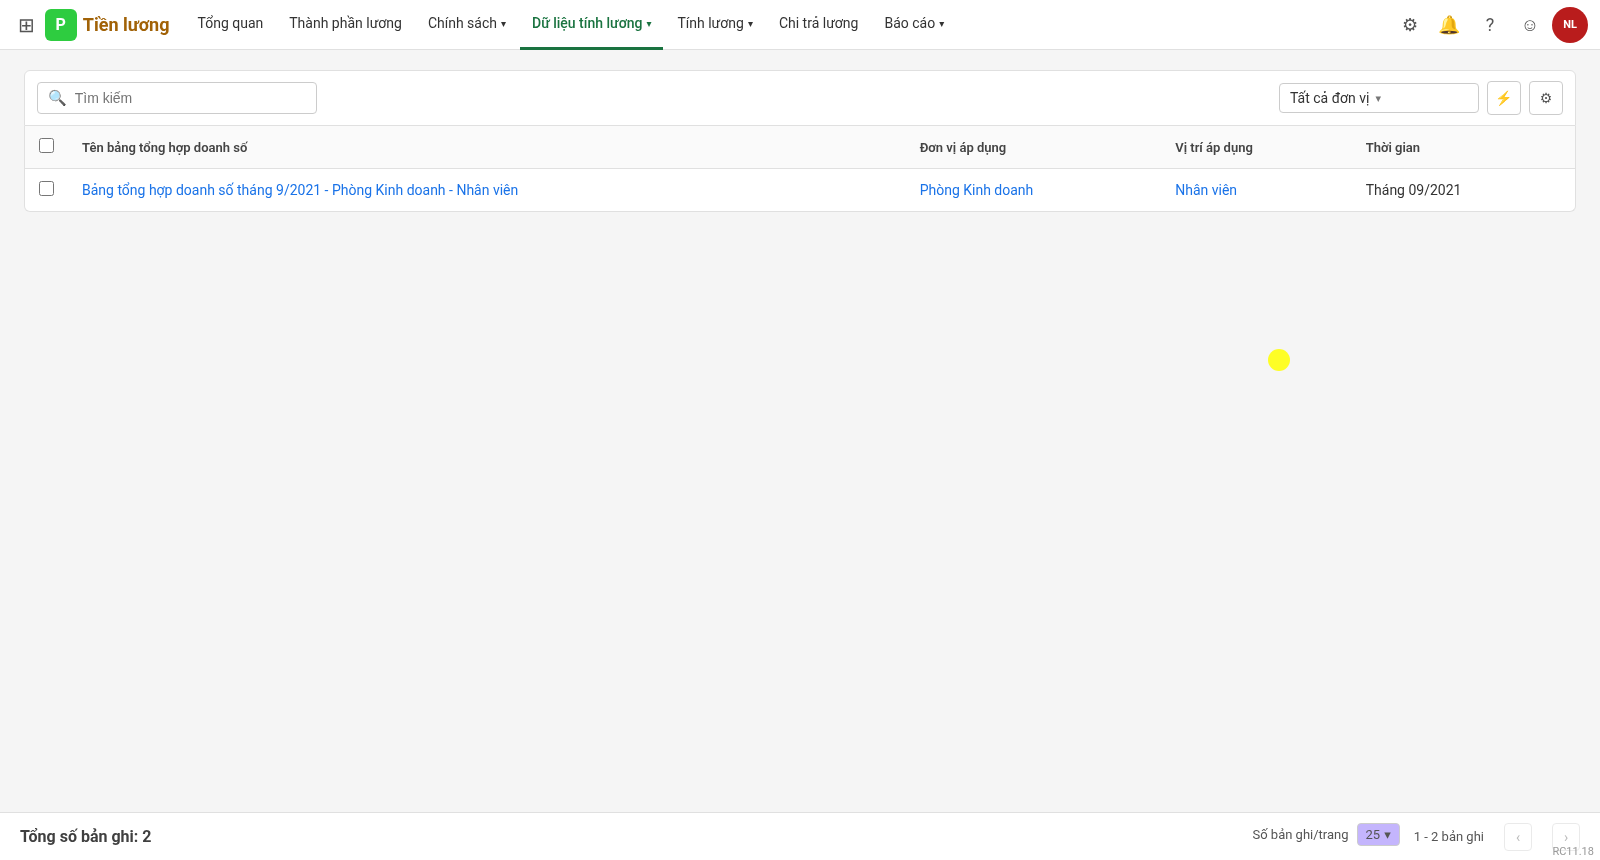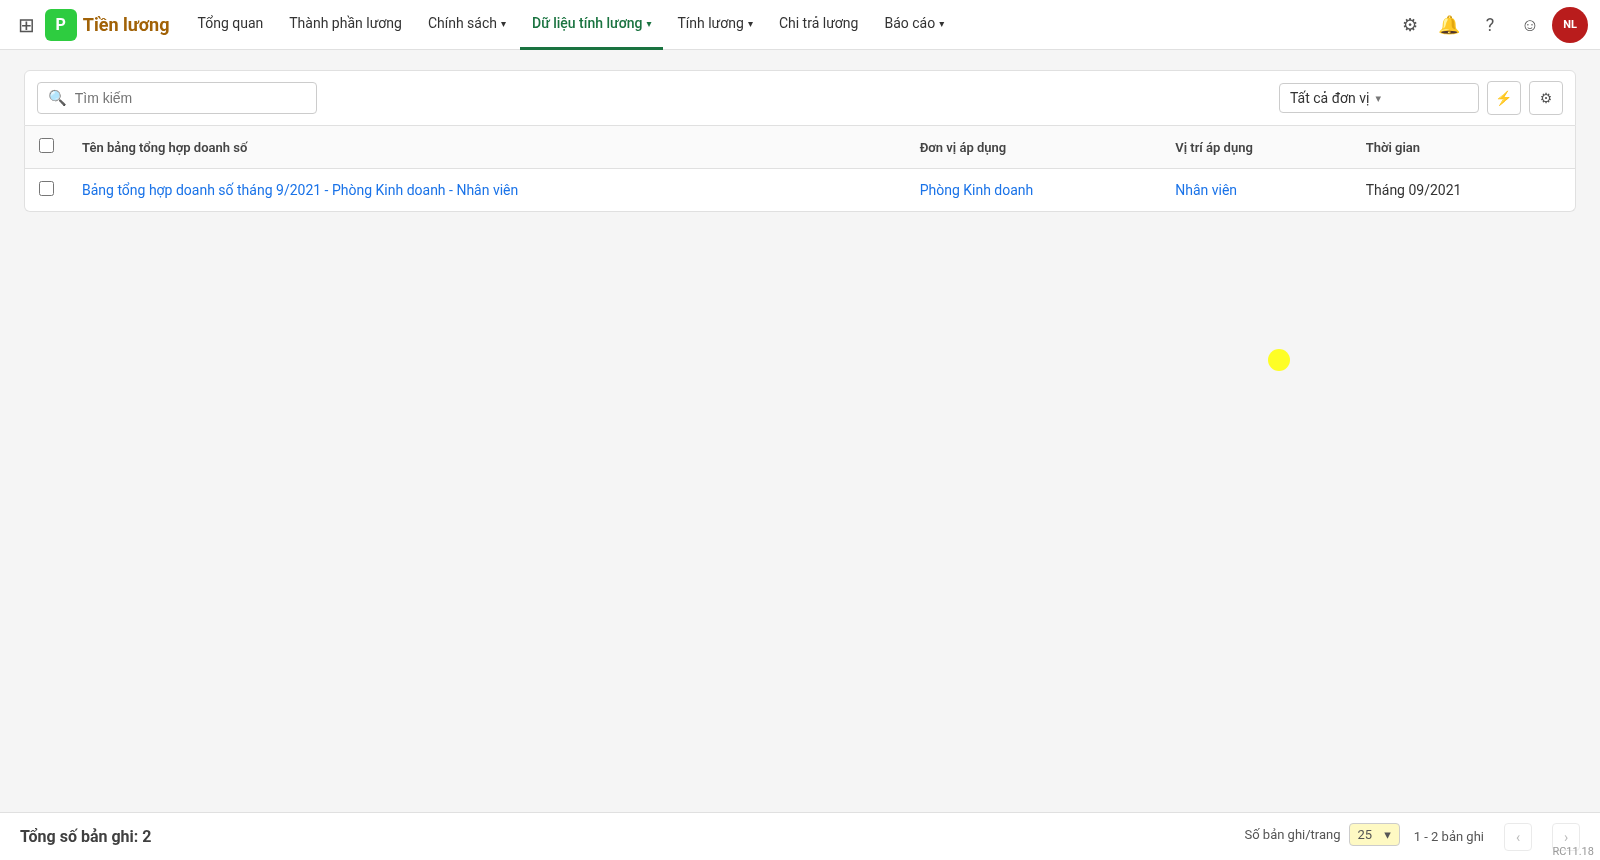--- a/index.html
+++ b/index.html
@@ -97,22 +97,22 @@
     .footer {
       display: flex; align-items: center; justify-content: space-between;
       background: #fff; border-top: 1px solid #e0e0e0; height: 48px;
       padding: 0 20px; position: fixed; bottom: 0; left: 0; right: 0;
     }
     .footer-left { font-size: 16px; color: #404040; text-align: right; }
     .footer-left span { font-weight: 700; }
     .footer-right { display: flex; align-items: flex-start; gap: 14px; }
     .footer-per-page { display: flex; align-items: center; gap: 8px; font-size: 13px; color: #555; }
     .per-page-select {
-      display: flex; align-items: center; gap: 12px; border: 1px solid #ccc;
-      border-radius: 4px; padding: 3px 8px; cursor: pointer; background: #fef9c3;
+      display: flex; align-items: center; gap: 4px; border: 1px solid #ccc;
+      border-radius: 4px; padding: 3px 8px; cursor: pointer; background: #c4b5fd;
     }
     .per-page-select span { font-size: 13px; }
     .footer-pagination { display: flex; align-items: center; gap: 20px; font-size: 13px; color: #555; }
     .pag-btn {
       width: 28px; height: 28px; display: flex; align-items: center; justify-content: center;
       border: 1px solid #ccc; border-radius: 4px; cursor: pointer; color: #555; background: #fff;
       font-size: 14px;
     }
     .pag-btn.disabled { opacity: 0.4; cursor: default; }
 

